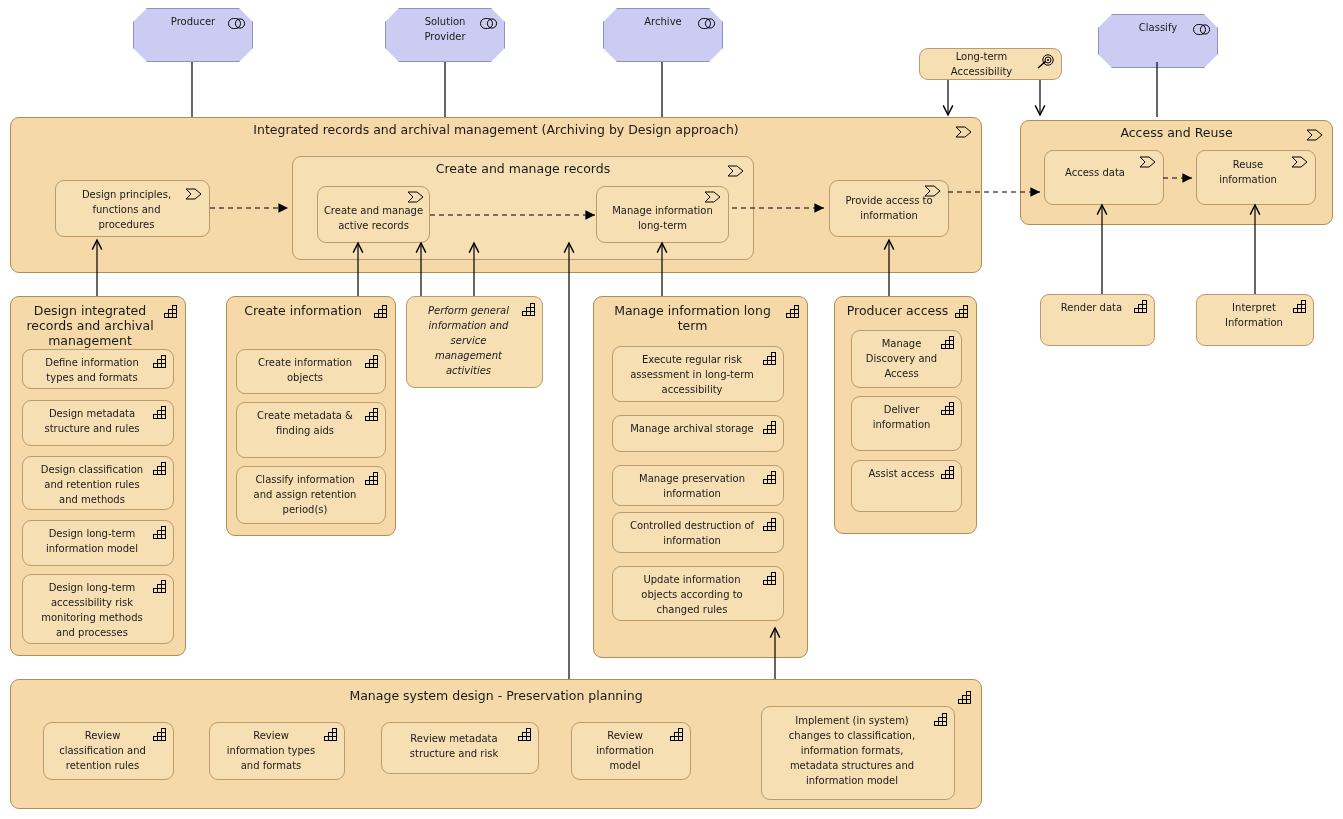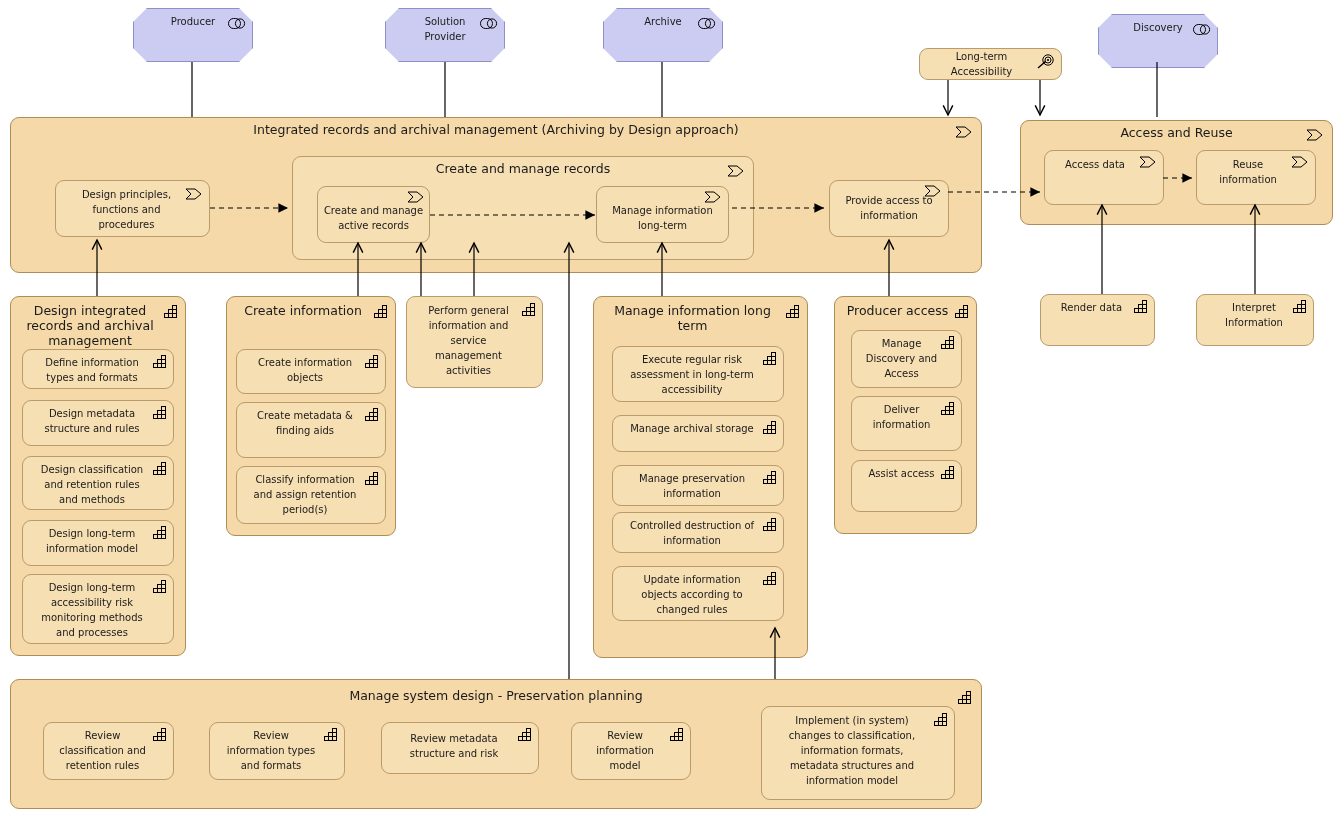--- a/index.html
+++ b/index.html
@@ -105,21 +105,21 @@
     <span class="label">Archive</span>
     <span class="icon-tr">
       <svg width="18" height="11" viewBox="0 0 18 11">
           <rect x="0.5" y="0.5" width="12" height="10" rx="5" fill="none" stroke="#000"></rect>
           <circle cx="12" cy="5.5" r="4.6" fill="none" stroke="#000"></circle>
         </svg>
     </span>
   </div>
 
   <div class="node role" style="left:1098px;top:14px;width:120px;height:54px;">
-    <span class="label">Discovery</span>
+    <span class="label">Classify</span>
     <span class="icon-tr">
       <svg width="18" height="11" viewBox="0 0 18 11">
           <rect x="0.5" y="0.5" width="12" height="10" rx="5" fill="none" stroke="#000"></rect>
           <circle cx="12" cy="5.5" r="4.6" fill="none" stroke="#000"></circle>
         </svg>
     </span>
   </div>
 
   <div class="node amber-sub" style="left:919px;top:48px;width:143px;height:32px;">
     <span class="label mid" style="padding:0 24px 0 6px;">Long-term
@@ -197,21 +197,21 @@
   <div class="node amber-group" style="left:1020px;top:120px;width:313px;height:105px;">
     <span class="grouptitle">Access and Reuse</span>
     <span class="icon-tr" style="top:6px;right:8px;">
       <svg width="18" height="14" viewBox="0 0 18 14">
           <path d="M1,2 L10,2 L16,7 L10,12 L1,12 L6,7 z" fill="none" stroke="#000"></path>
         </svg>
     </span>
   </div>
 
   <div class="node amber-leaf" style="left:1044px;top:150px;width:120px;height:55px;">
-    <span class="label" style="padding:6px 24px 0 6px;">Access data</span>
+    <span class="label" style="padding:6px 24px 0 6px;margin-top:8px;">Access data</span>
     <span class="icon-tr" style="top:3px;right:6px;">
       <svg width="18" height="14" viewBox="0 0 18 14">
           <path d="M1,2 L10,2 L16,7 L10,12 L1,12 L6,7 z" fill="none" stroke="#000"></path>
         </svg>
     </span>
   </div>
 
   <div class="node amber-leaf" style="left:1196px;top:150px;width:120px;height:55px;">
     <span class="label" style="padding:6px 22px 0 6px;">Reuse
 information</span>
@@ -362,21 +362,21 @@
             <rect x="0.5" y="8.5" width="4" height="4"></rect>
             <rect x="4.5" y="8.5" width="4" height="4"></rect>
             <rect x="8.5" y="8.5" width="4" height="4"></rect>
             <rect x="4.5" y="4.5" width="4" height="4"></rect>
             <rect x="8.5" y="4.5" width="4" height="4"></rect>
             <rect x="8.5" y="0.5" width="4" height="4"></rect>
           </g>
         </svg></span>
   </div>
 
-  <div class="node amber-leaf" style="left:406px;top:296px;width:137px;height:92px;">
+  <div class="node amber-leaf" style="left:406px;top:296px;width:137px;height:92px;font-style:italic;">
     <span class="label" style="padding:6px 18px 0 6px;">Perform general
 information and
 service
 management
 activities</span>
     <span class="icon-tr" style="top:4px;right:5px;"><svg width="15" height="13" viewBox="0 0 15 13">
           <g fill="none" stroke="#000">
             <rect x="0.5" y="8.5" width="4" height="4"></rect>
             <rect x="4.5" y="8.5" width="4" height="4"></rect>
             <rect x="8.5" y="8.5" width="4" height="4"></rect>

